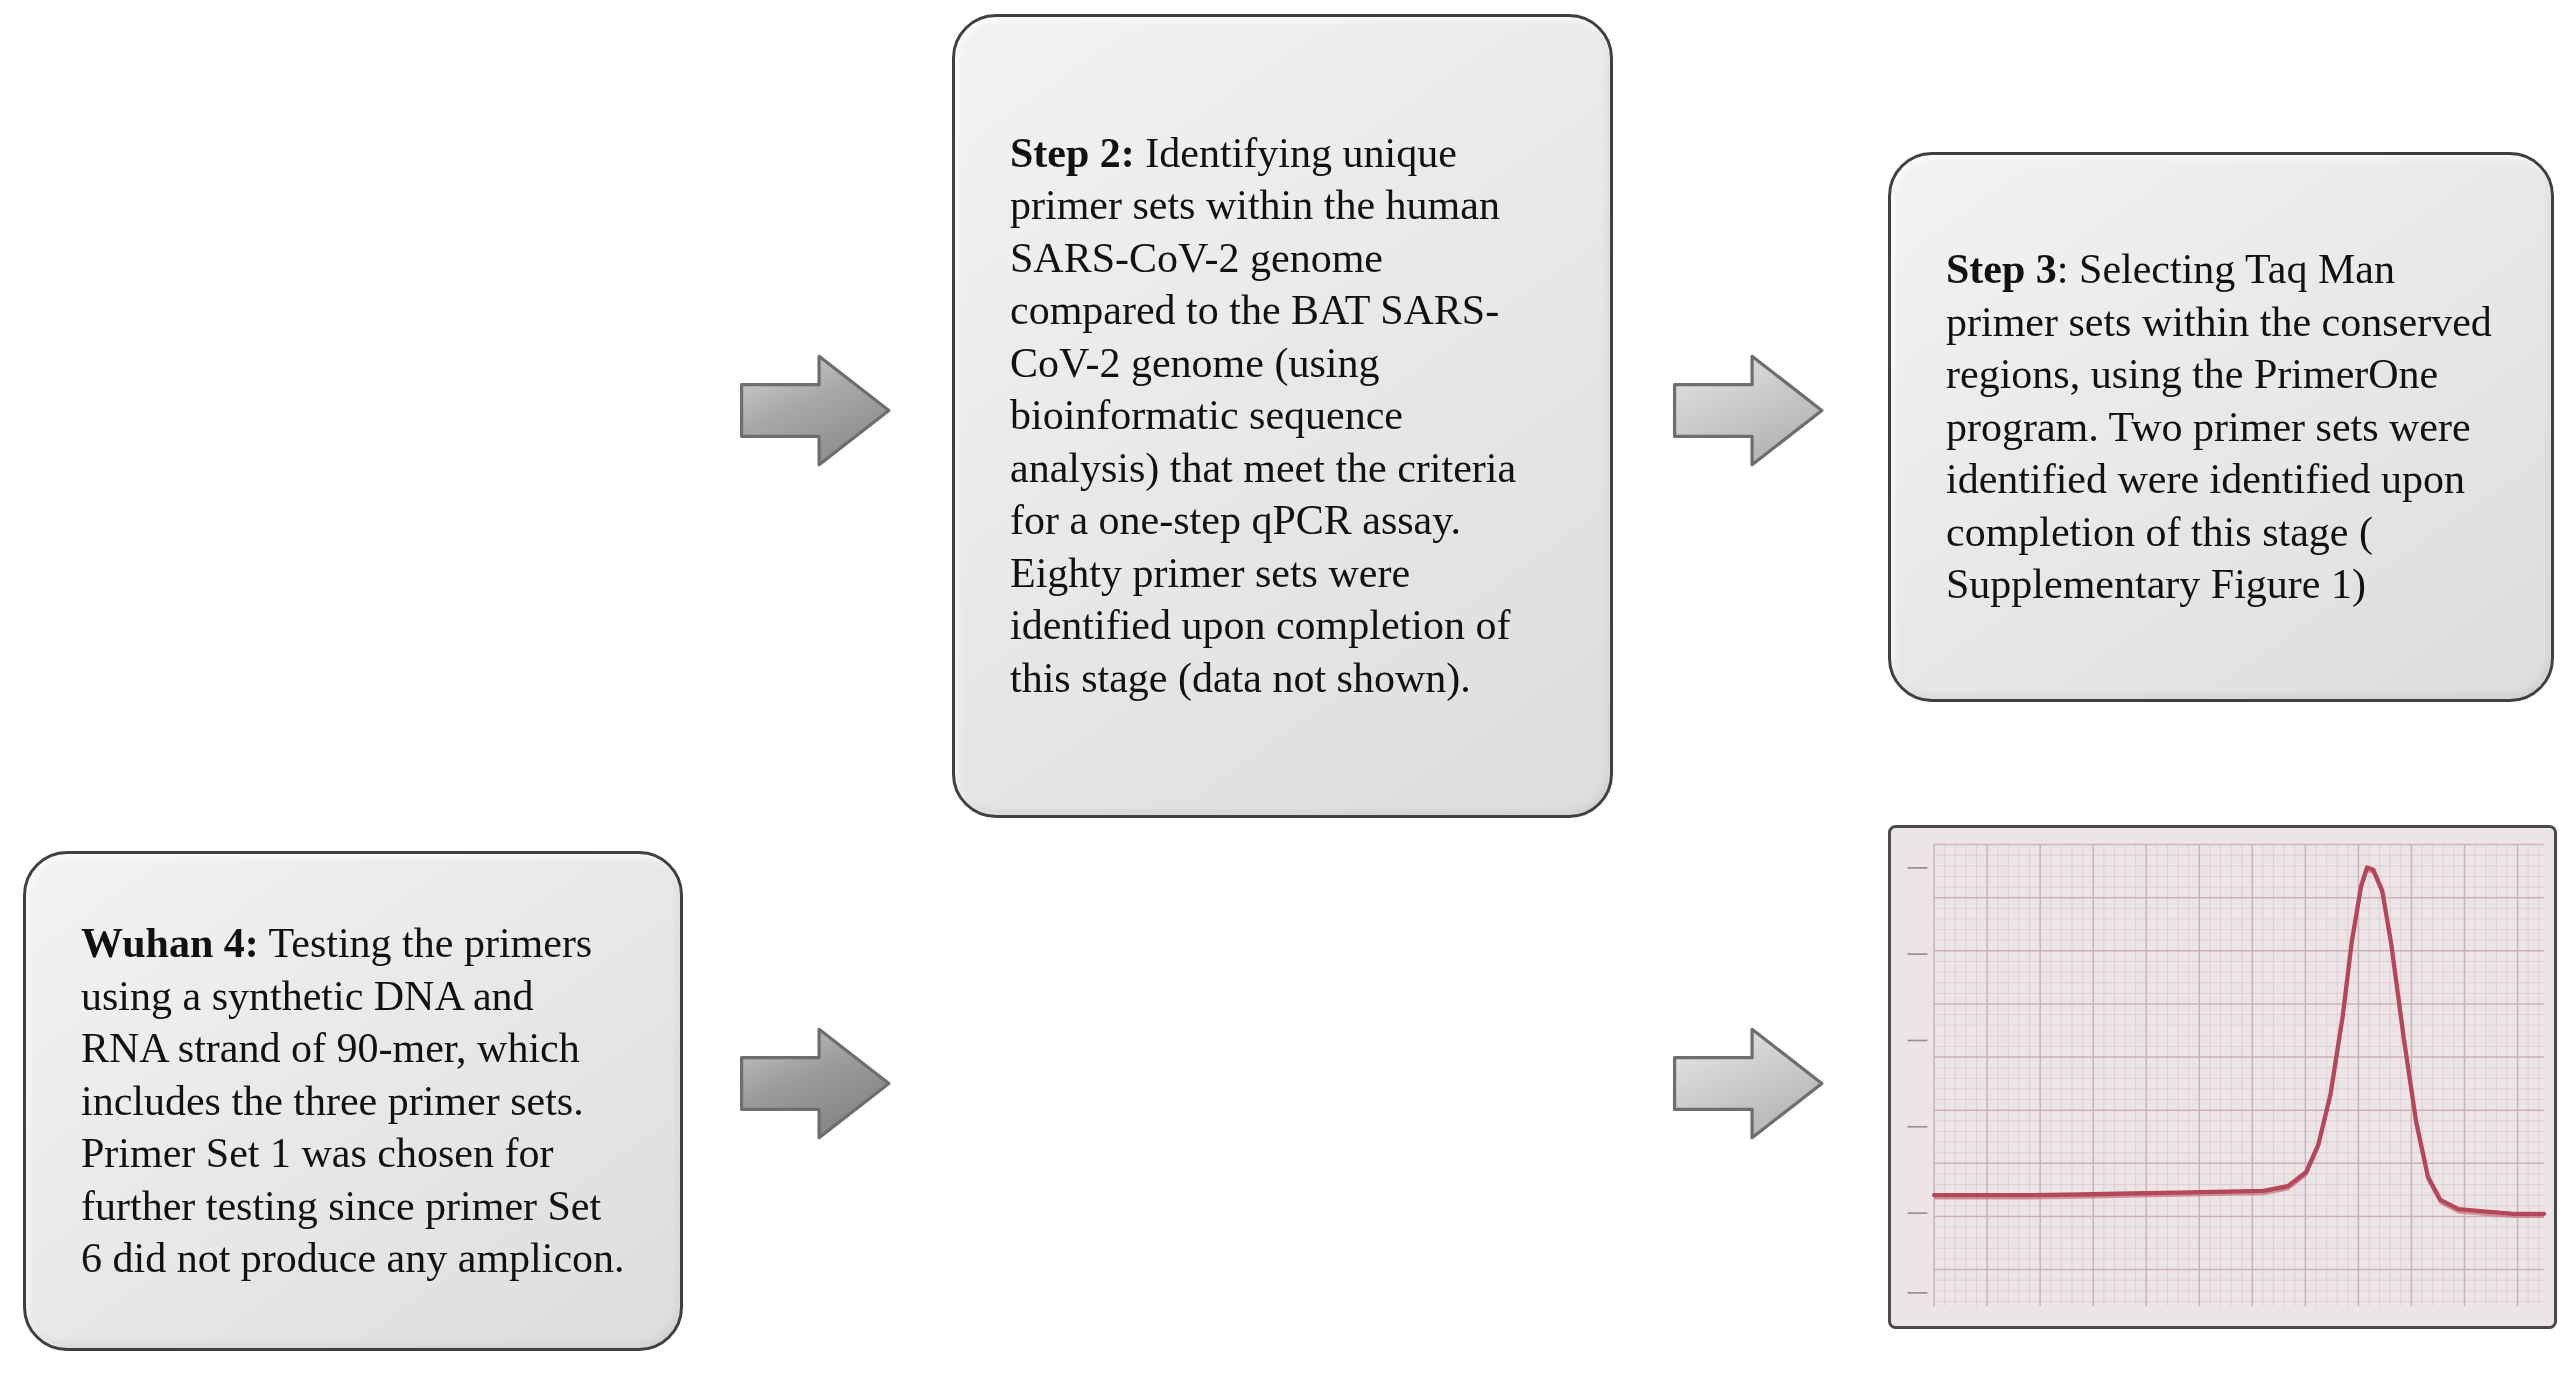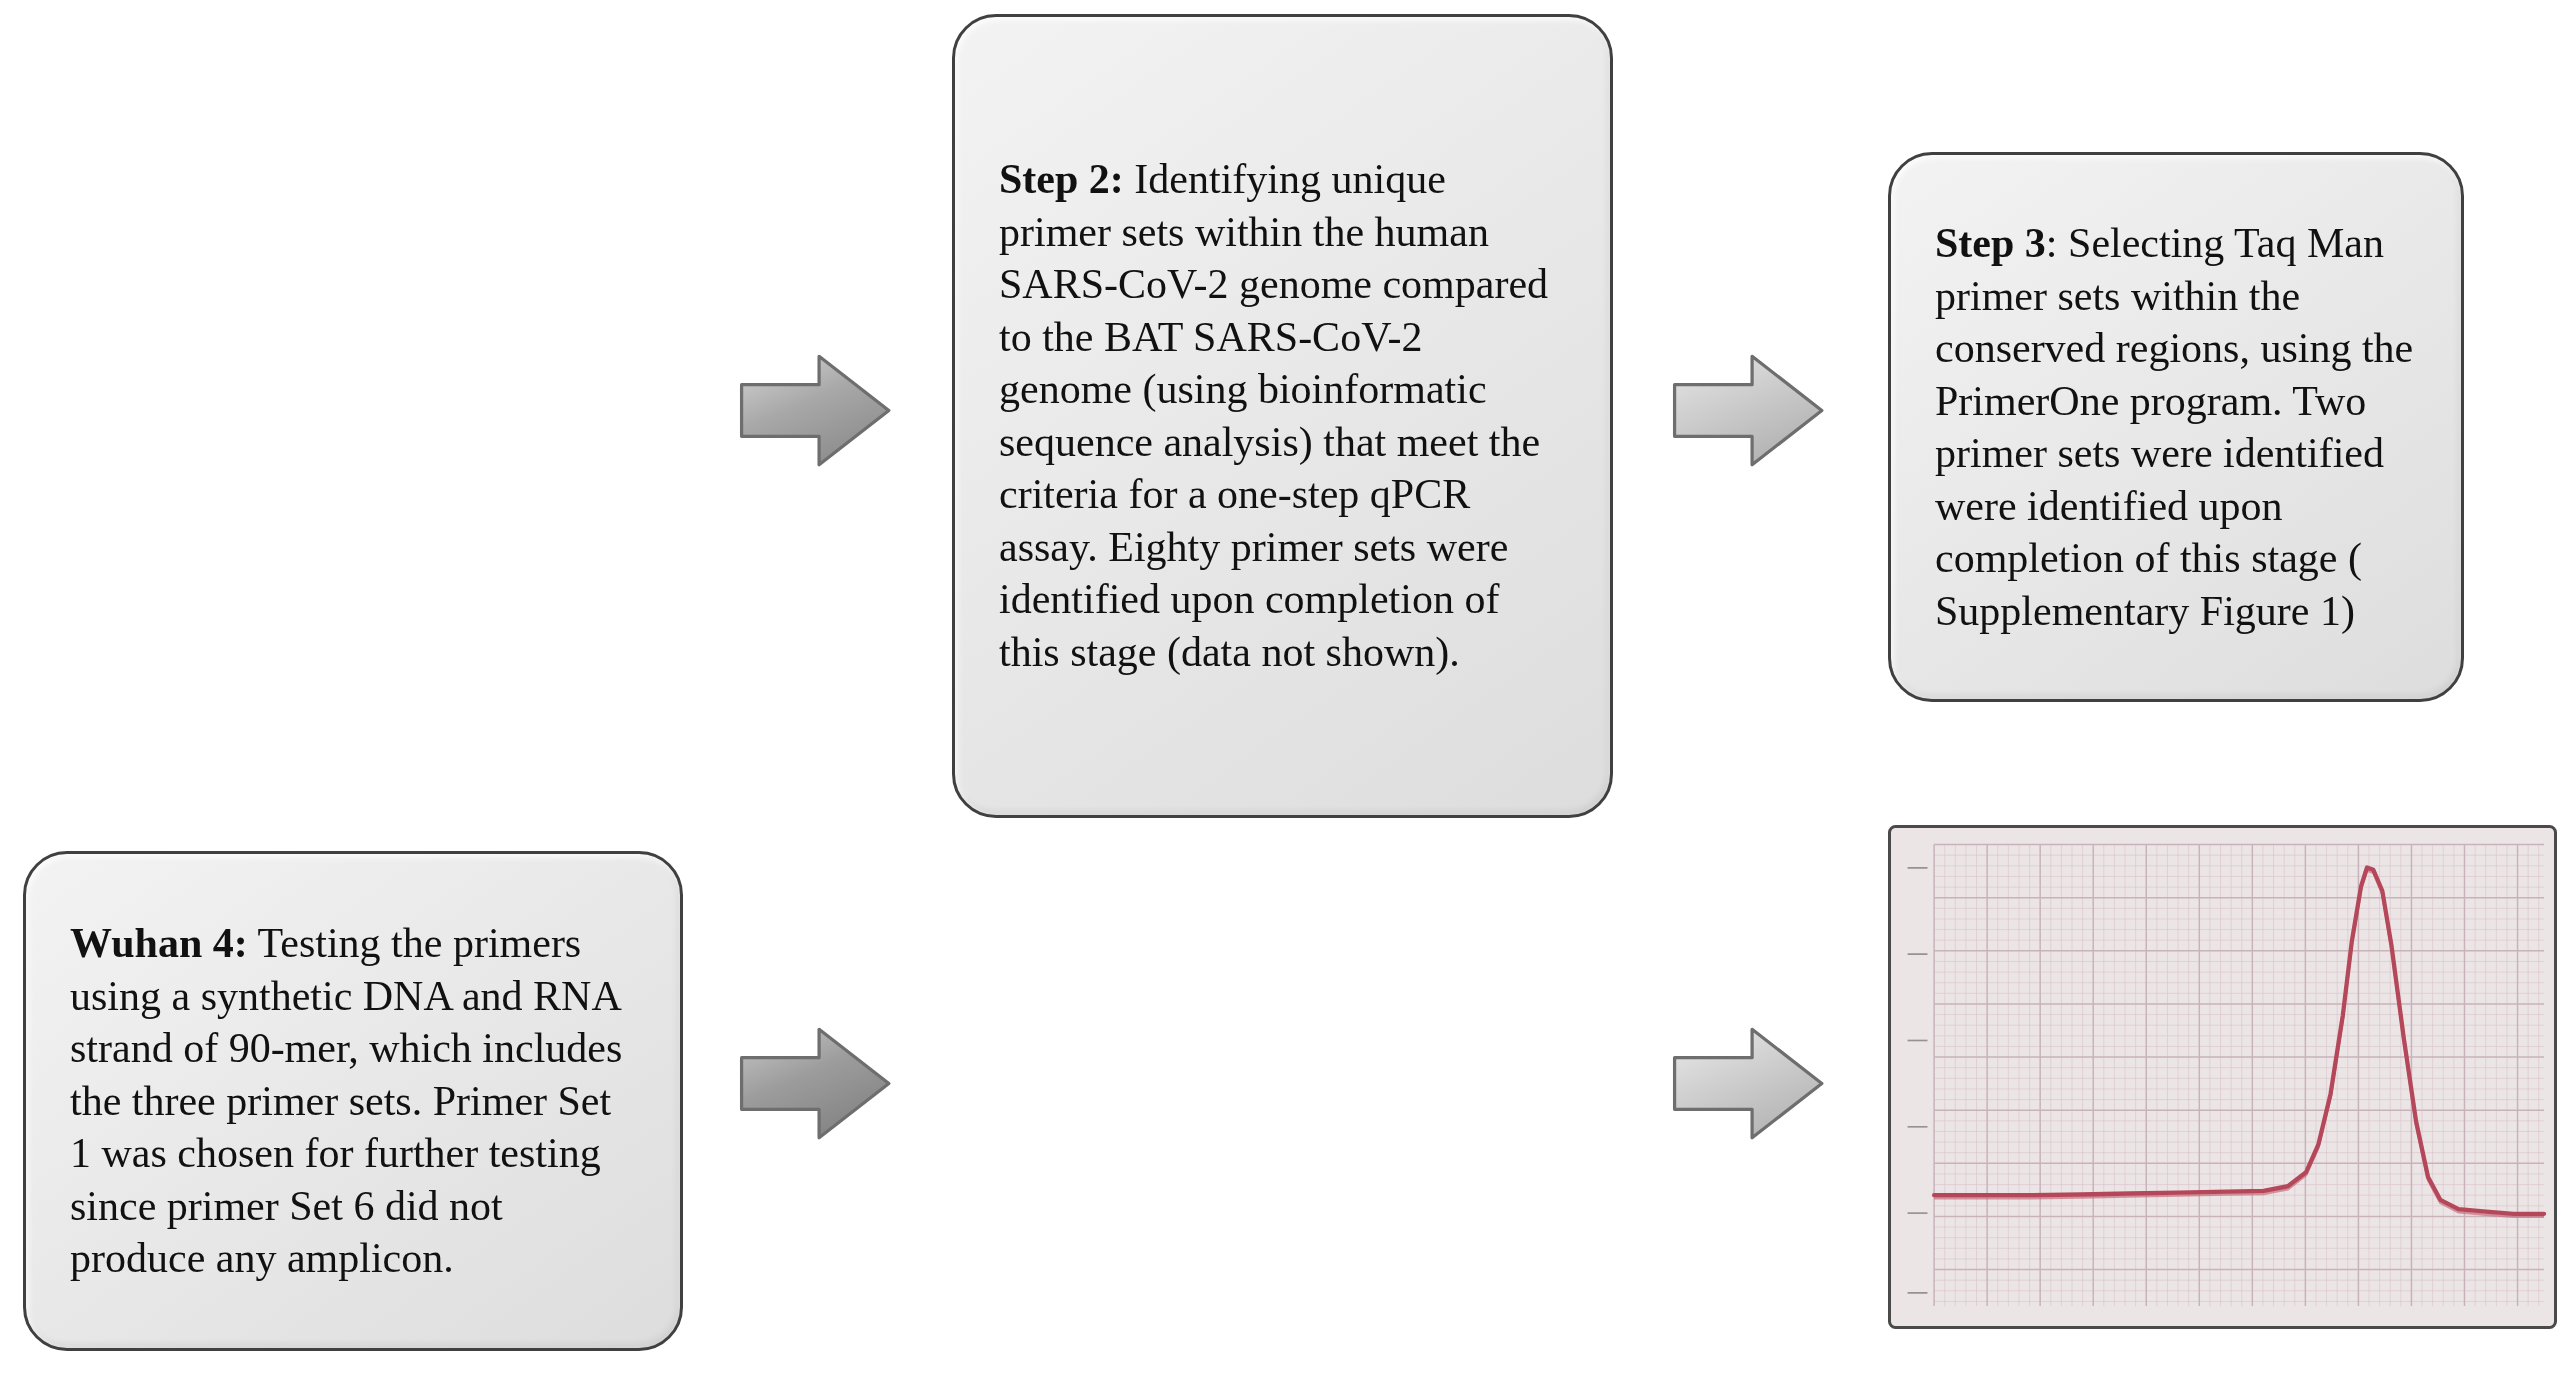--- a/index.html
+++ b/index.html
@@ -20,21 +20,21 @@
     overflow:hidden;
   }
   .box{
     position:absolute;
     box-sizing:border-box;
     background:linear-gradient(145deg,#f3f3f3 0%,var(--box-fill) 45%,#dddddd 100%);
     border:3px solid var(--box-border);
     border-radius:44px;
     display:flex;
     align-items:center;
-    padding:30px 44px;
+    padding:30px 55px;
     box-shadow:inset 2.3px 3px 6px rgba(255,255,255,.85), inset -2.3px -3.8px 7.6px rgba(0,0,0,.07);
   }
   .box p{
     margin:0;
     font-size:42px;
     line-height:1.25;
     color:#111111;
     text-align:left;
   }
   .box b{font-weight:bold;}
@@ -79,21 +79,21 @@
     <defs>
       <linearGradient id="ag2" x1="0" y1="0" x2="0.6" y2="1">
         <stop offset="0" stop-color="#e6e6e6"></stop>
           <stop offset="0.5" stop-color="#cccccc"></stop>
           <stop offset="1" stop-color="#b2b2b2"></stop>
       </linearGradient>
     </defs>
     <polygon points="2,30 62,30 62,8 116,50 62,92 62,70 2,70" fill="url(#ag2)" stroke="var(--arrow-border)" stroke-width="2.5" stroke-linejoin="round"></polygon>
   </svg>
 
-  <div class="box" style="left:1888px;top:152px;width:576px;height:550px;">
+  <div class="box" style="left:1888px;top:152px;width:666px;height:550px;">
     <p><b>Step 3</b><span>: Selecting Taq Man primer sets within the conserved regions, using the PrimerOne program. Two primer sets were identified were identified upon completion of this stage ( Supplementary Figure 1)</span></p>
   </div>
 
   <div class="box" style="left:23px;top:851px;width:660px;height:500px;">
     <p><b>Wuhan 4:</b><span> Testing the primers using a synthetic DNA and RNA strand of 90-mer, which includes the three primer sets. Primer Set 1 was chosen for further testing since primer Set 6 did not produce any amplicon.</span></p>
   </div>
 
   <svg class="arrow" style="left:739px;top:1016px;" viewBox="0 0 120 100">
     <defs>
       <linearGradient id="ag3" x1="0" y1="0" x2="0.6" y2="1">

